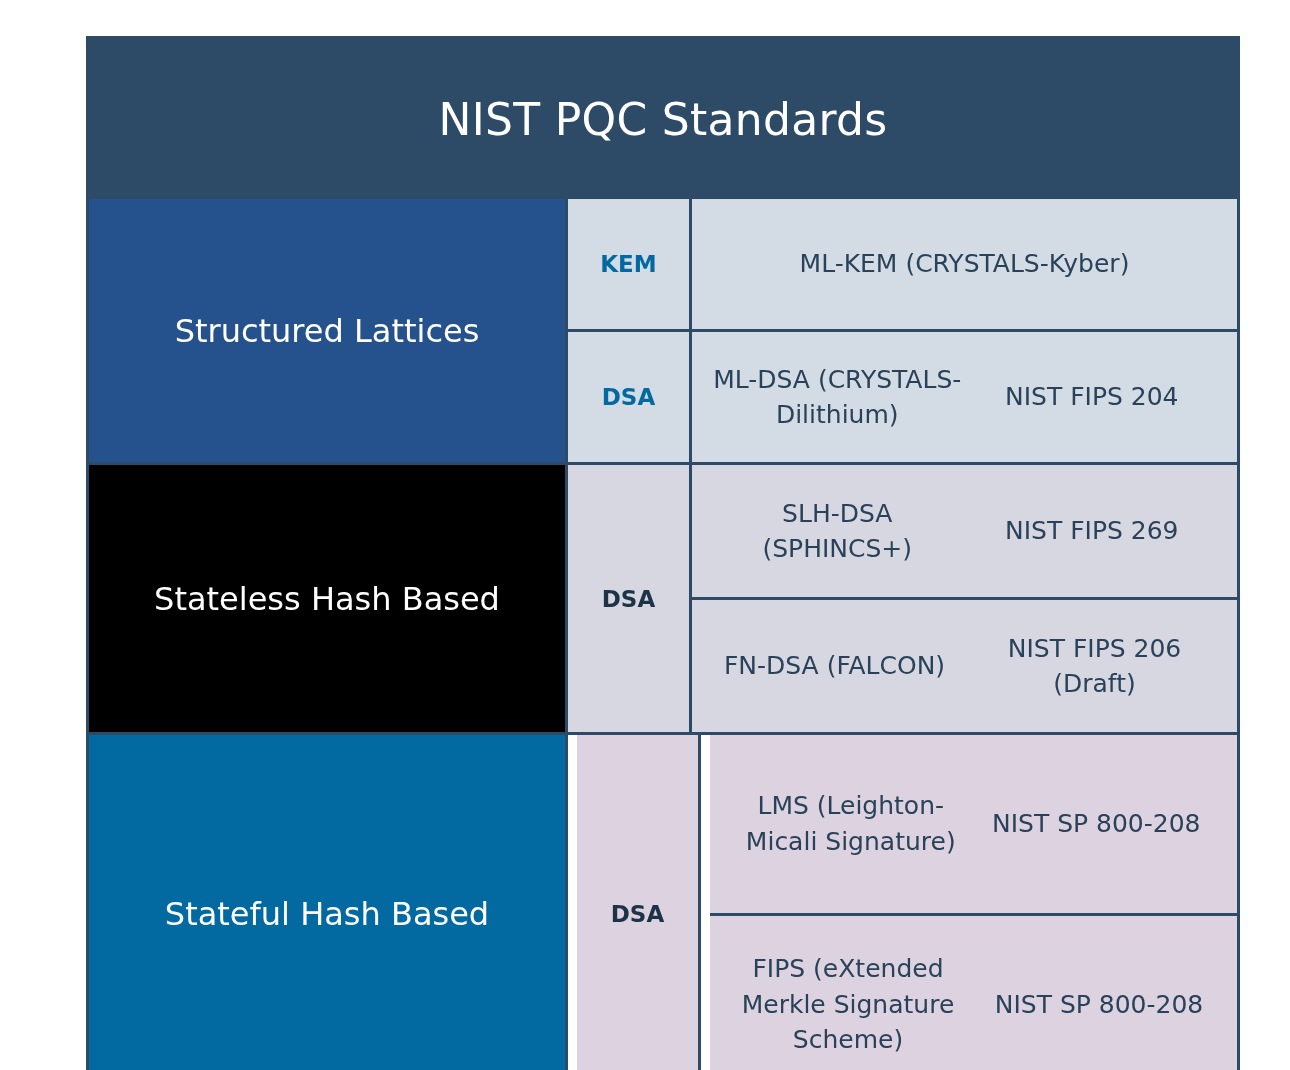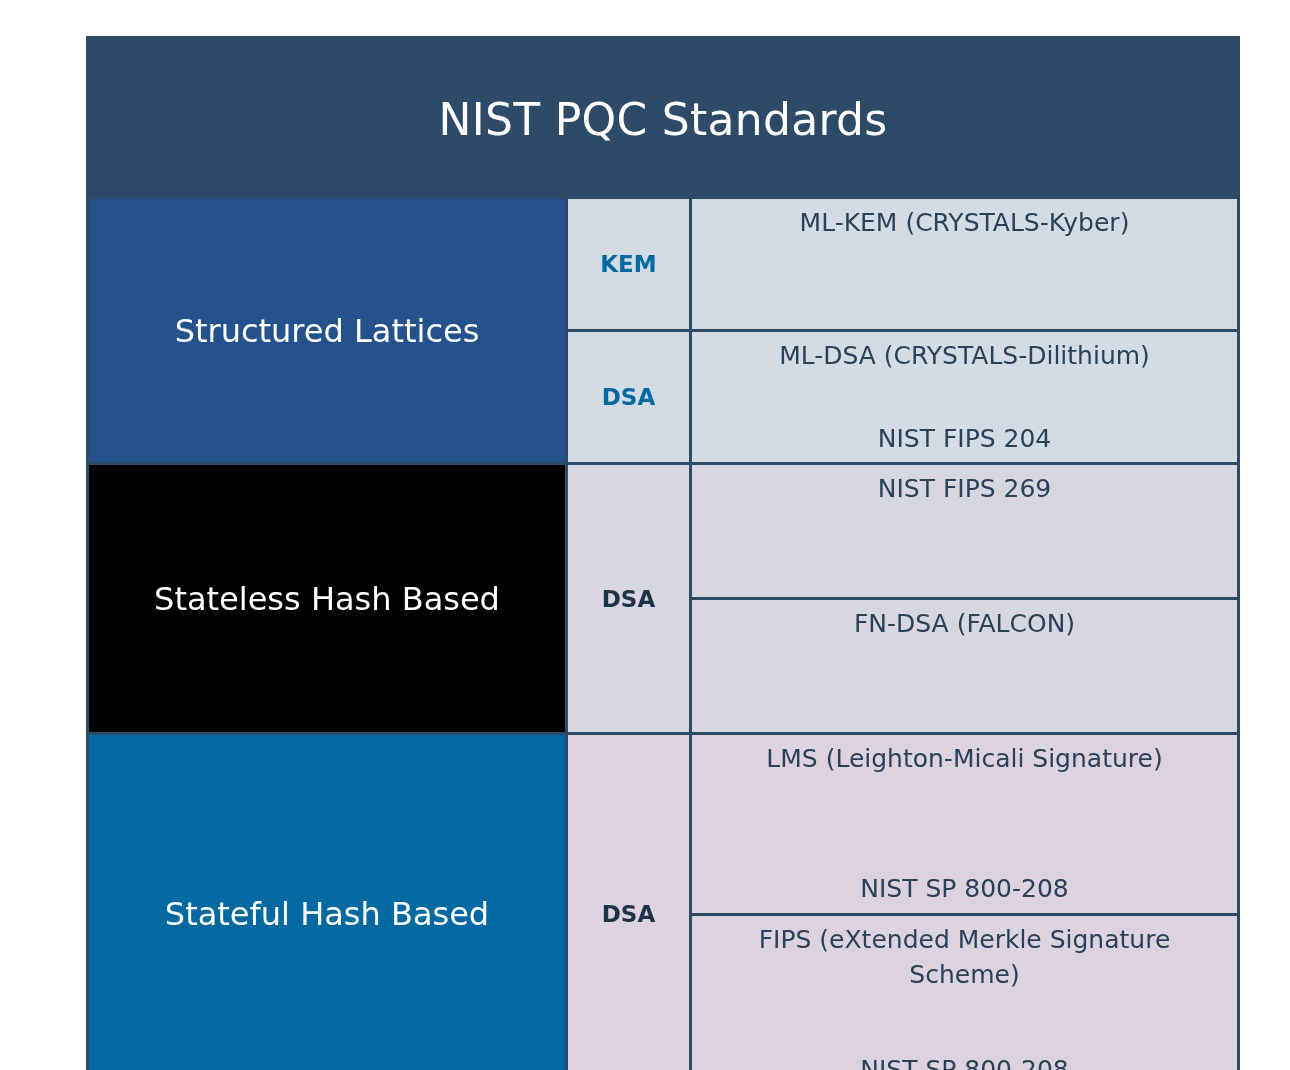--- a/index.html
+++ b/index.html
@@ -114,23 +114,22 @@
     font-size: 23px;
     font-weight: bold;
     color: #0369a1;
     box-sizing: border-box;
     border-right: 3px solid #2d4a66;
   }
 
   .entry-cell {
     flex: 1 1 auto;
     display: flex;
-    flex-direction: column;
-    align-items: center;
-    justify-content: space-between;
+    align-items: center;
+    justify-content: flex-end;
     text-align: center;
     font-size: 25px;
     line-height: 1.42;
     color: #2a4259;
     padding: 6px 18px;
     box-sizing: border-box;
     min-width: 0;
   }
   .entry-cell .line { display: block; width: 100%; }
 
@@ -159,21 +158,21 @@
     display: flex;
     flex-direction: column;
     min-width: 0;
   }
   .entries-stack .entry-cell { flex: 1 1 0; }
   .entries-stack .entry-cell + .entry-cell { border-top: 3px solid #2d4a66; gap: 11px; }
 
   
   .tone-blue  { background: #d3dce4; }
   .tone-indigo{ background: #d7d7e2; }
-  .tone-plum  { background: #ddd2e0; }
+  .tone-plum  { background: #ddd2e0; margin-left: 9px; }
 </style>
 </head>
 <body>
 
 <div id="stage">
 
   <div class="pqc-table">
 
     <div class="table-title">NIST PQC Standards</div>
 
@@ -205,24 +204,26 @@
 
       <div class="family-row row-stateless">
 
         <div class="family-cell fam-stateless">Stateless Hash Based</div>
 
         <div class="split-right">
           <div class="kind-cell-merged tone-indigo">DSA</div>
 
           <div class="entries-stack">
             <div class="entry-cell tone-indigo">
+              <span class="line">SLH-DSA (SPHINCS+)</span>
               <span class="line">NIST FIPS 269</span>
             </div>
             <div class="entry-cell tone-indigo">
               <span class="line">FN-DSA (FALCON)</span>
+              <span class="line">NIST FIPS 206 (Draft)</span>
             </div>
           </div>
         </div>
       </div>
 
       <div class="family-row row-stateful">
 
         <div class="family-cell fam-stateful">Stateful Hash Based</div>
 
         <div class="split-right">

